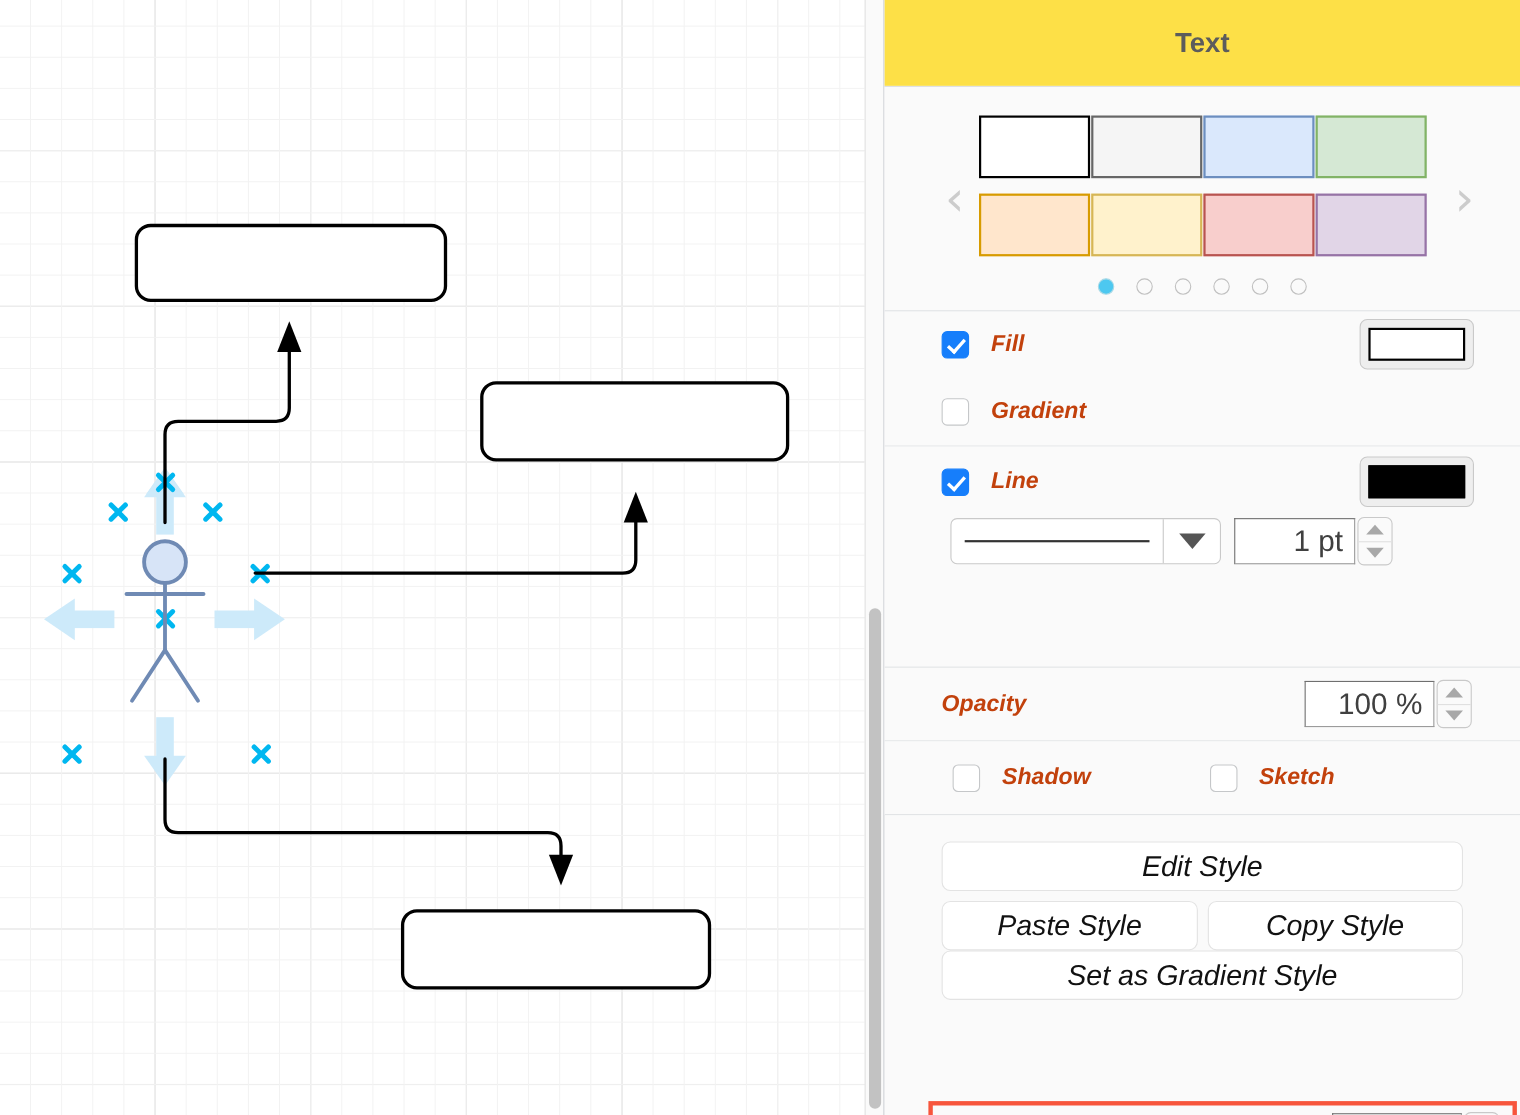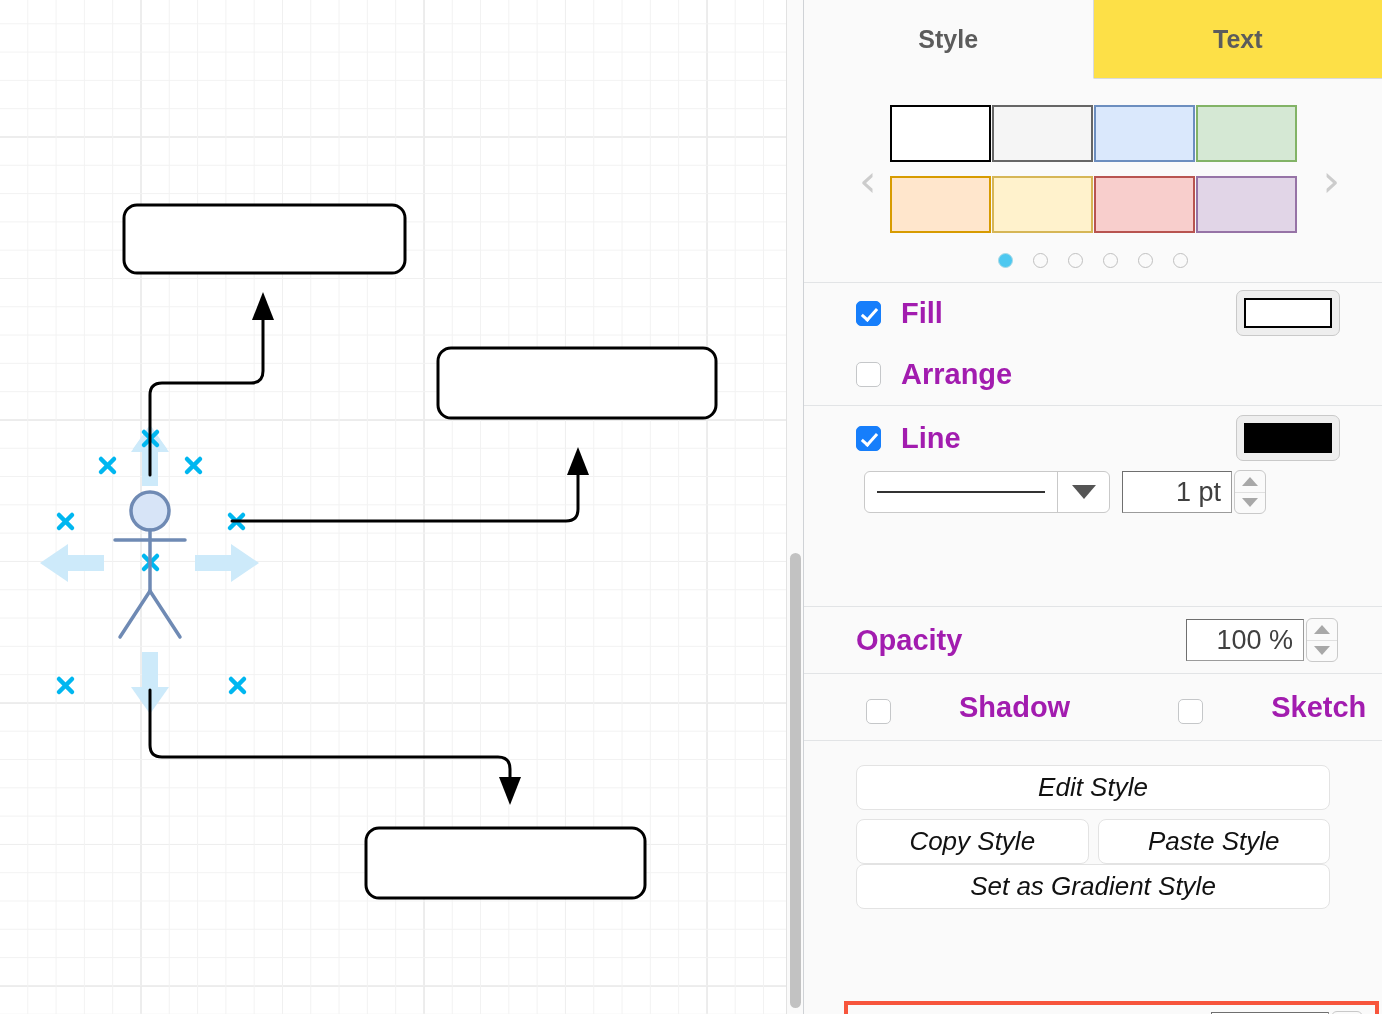--- a/index.html
+++ b/index.html
@@ -86,21 +86,21 @@
 
   .cb{
     width:25px;height:25px;border-radius:5px;border:1px solid #c5c7c9;background:#ffffff;
     box-sizing:border-box;display:inline-block;position:relative;cursor:pointer;flex:none;
   }
   .cb.checked{background:#167efb;border-color:#167efb;}
   .cb.checked::after{
     content:"";position:absolute;left:8px;top:3px;width:6px;height:13px;
     border:solid #ffffff;border-width:0 3px 3px 0;transform:rotate(42deg);
   }
-  .row-label{font-size:29px;font-weight:bold;color:#a21caf;margin-left:20px;}
+  .row-label{font-size:21px;font-weight:bold;color:#c2410c;margin-left:20px;font-style:italic;}
   .spacer{flex:1;}
 
   
   .color-btn{
     width:104px;height:46px;border:1px solid #c9c9c9;border-radius:7px;
     background:#eeeeee;box-sizing:border-box;display:flex;align-items:center;
     justify-content:center;cursor:pointer;flex:none;
   }
   .color-chip{width:88px;height:30px;box-sizing:border-box;}
   .chip-fill{background:#ffffff;border:2px solid #000000;}
@@ -145,21 +145,21 @@
     position:absolute;left:40px;top:595px;width:535px;height:63px;
     border:4px solid #f7553c;box-sizing:border-box;background:#fafafa;
     display:flex;align-items:center;padding:0 12px 0 60px;
   }
 
   
   #opacity-row{display:flex;align-items:center;height:66px;padding:0 44px 0 52px;box-sizing:border-box;}
 
   
   #toggles-row{display:flex;align-items:center;height:66px;padding:0 0 0 62px;box-sizing:border-box;}
-  #toggles-row .tg{display:flex;align-items:flex-end;gap:48px;}
+  #toggles-row .tg{display:flex;align-items:center;}
   #toggles-row .tg + .tg{margin-left:108px;}
 
   
   #actions{padding:24px 52px 0 52px;}
   .btn{
     height:45px;border:1px solid #e3e3e3;border-radius:8px;background:#ffffff;
     display:flex;align-items:center;justify-content:center;
     font-size:26px;color:#111111;cursor:pointer;box-sizing:border-box;user-select:none;font-style:italic;
   }
   .btn-row{display:flex;gap:9px;margin-top:9px;}
@@ -251,21 +251,20 @@
     </svg>
   </div>
 
   <div id="canvas-scroll-track">
     <div id="canvas-scroll-thumb"></div>
   </div>
 
   <div id="panel">
 
     <div id="tabs">
-      <div class="tab active">Style</div>
       <div class="tab">Text</div>
     </div>
 
     <div id="palette">
       <div class="nav-chev" id="chev-left">‹</div>
       <div class="nav-chev" id="chev-right">›</div>
 
       <div id="swatch-grid">
         <div class="swatch" style="background:#ffffff;border:2px solid #000000;"></div>
         <div class="swatch" style="background:#f5f5f5;border:2px solid #666666;"></div>
@@ -291,21 +290,21 @@
       <div class="row">
         <span class="cb checked"></span>
         <span class="row-label">Fill</span>
         <span class="spacer"></span>
         <span class="color-btn">
           <span class="color-chip chip-fill"></span>
         </span>
       </div>
       <div class="row" style="height:62px;">
         <span class="cb"></span>
-        <span class="row-label">Arrange</span>
+        <span class="row-label">Gradient</span>
       </div>
     </div>
 
     <div class="section" style="position:relative;">
       <div class="row" style="height:64px;">
         <span class="cb checked"></span>
         <span class="row-label">Line</span>
         <span class="spacer"></span>
         <span class="color-btn">
           <span class="color-chip chip-line"></span>
@@ -369,20 +368,20 @@
         <span class="tg">
           <span class="cb"></span>
           <span class="row-label">Sketch</span>
         </span>
       </div>
     </div>
 
     <div id="actions">
       <div class="btn">Edit Style</div>
       <div class="btn-row">
+        <div class="btn">Paste Style</div>
         <div class="btn">Copy Style</div>
-        <div class="btn">Paste Style</div>
       </div>
       <div class="btn">Set as Gradient Style</div>
     </div>
 
   </div>
 </div>
 
 </body></html>

